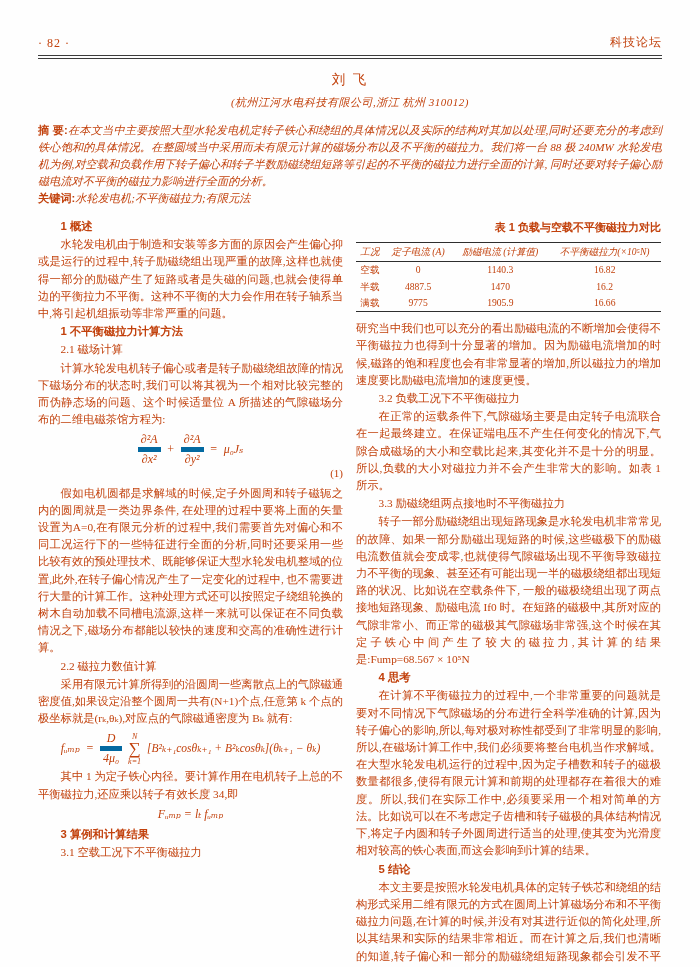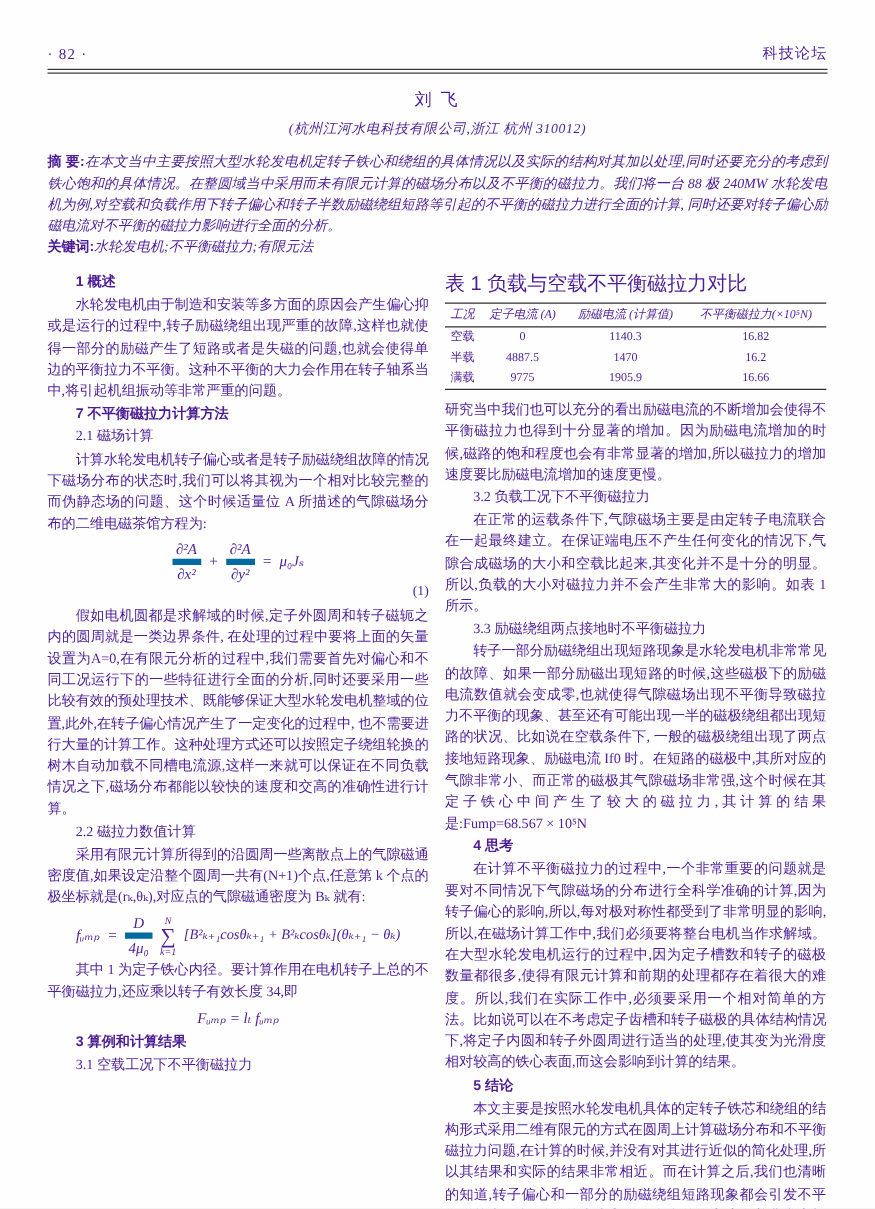--- a/index.html
+++ b/index.html
@@ -1,21 +1,21 @@
 <!DOCTYPE html>
 <html><head>
 <meta charset="utf-8">
 <style>
   html,body{margin:0;padding:0;background:#e8e8e8;}
   .page{
     position:relative;
     width:700px;height:967px;
     margin:0 auto;
     background:#fefefe;
-    color:#4c1d95;
+    color:#c2410c;
     font-family:"Liberation Serif","DejaVu Serif",serif;
     box-sizing:border-box;
     padding:34px 38px 20px 38px;
     overflow:hidden;
   }
   
   .runhead{display:flex;justify-content:space-between;align-items:flex-end;font-size:12px;letter-spacing:1px;}
   .rule-double{height:2px;border-top:1.6px solid #3c3c3c;border-bottom:1px solid #3c3c3c;margin-top:4px;margin-bottom:2px;}
   
   .title{font-size:29px;font-weight:bold;text-align:center;letter-spacing:2px;margin-top:26px;font-family:"Liberation Serif","DejaVu Serif",serif;}
@@ -38,21 +38,21 @@
   .frac{display:inline-flex;flex-direction:column;text-align:center;vertical-align:middle;}
   .frac .num{padding:0 3px;border-bottom:5px solid #0369a1;line-height:15px;}
   .frac .den{padding:0 3px;line-height:15px;}
   .sum{display:inline-flex;flex-direction:column;align-items:center;font-style:normal;line-height:9px;}
   .sum .lim{font-size:8px;font-style:italic;}
   .sum .sigma{font-size:17px;line-height:16px;}
   .eqnum{text-align:right;font-size:11px;font-style:normal;margin-top:-2px;}
   .eq2body{font-size:11.5px;}
   .eq3{display:flex;justify-content:center;font-size:12px;font-style:italic;margin:3px 0;}
   
-  .tblcap{font-weight:normal;font-family:"Liberation Sans","DejaVu Sans",sans-serif;text-align:left;font-size:16px;margin:2px 0 6px 0;}
+  .tblcap{font-weight:bold;font-family:"Liberation Sans","DejaVu Sans",sans-serif;text-align:right;font-size:11px;margin:2px 0 6px 0;}
   table.t1{width:100%;border-collapse:collapse;font-size:9.6px;line-height:13.5px;border-top:1.6px solid #2e2e2e;border-bottom:1.6px solid #2e2e2e;}
   table.t1 th{font-style:italic;font-weight:normal;border-bottom:1px solid #2e2e2e;padding:2px 2px;text-align:center;}
   table.t1 td{padding:1.5px 2px;text-align:center;}
   .tblwrap{margin-bottom:8px;}
 </style>
 </head>
 <body>
 
 <div class="page">
 
@@ -66,21 +66,21 @@
   <div class="affil">(杭州江河水电科技有限公司,浙江 杭州 310012)</div>
 
   <div class="abstract"><span class="lbl">摘  要:</span><span>在本文当中主要按照大型水轮发电机定转子铁心和绕组的具体情况以及实际的结构对其加以处理,同时还要充分的考虑到铁心饱和的具体情况。在整圆域当中采用而未有限元计算的磁场分布以及不平衡的磁拉力。我们将一台 88 极 240MW 水轮发电机为例,对空载和负载作用下转子偏心和转子半数励磁绕组短路等引起的不平衡的磁拉力进行全面的计算, 同时还要对转子偏心励磁电流对不平衡的磁拉力影响进行全面的分析。</span></div>
   <div class="kw"><span class="lbl">关键词:</span><span>水轮发电机;不平衡磁拉力;有限元法</span></div>
 
   <div class="cols">
 
     <div class="col">
       <div class="h">1 概述</div>
       <p class="p">水轮发电机由于制造和安装等多方面的原因会产生偏心抑或是运行的过程中,转子励磁绕组出现严重的故障,这样也就使得一部分的励磁产生了短路或者是失磁的问题,也就会使得单边的平衡拉力不平衡。这种不平衡的大力会作用在转子轴系当中,将引起机组振动等非常严重的问题。</p>
-      <div class="h">7 不平衡磁拉力计算方法</div>
+      <div class="h">1 不平衡磁拉力计算方法</div>
       <div class="sh">2.1 磁场计算</div>
       <p class="p">计算水轮发电机转子偏心或者是转子励磁绕组故障的情况下磁场分布的状态时,我们可以将其视为一个相对比较完整的而伪静态场的问题、这个时候适量位 A 所描述的气隙磁场分布的二维电磁茶馆方程为:</p>
 
       <div class="eqrow">
         <div class="eqcenter">
           <span class="frac">
             <span class="num">∂²A</span>
             <span class="den">∂x²</span>
           </span>
           <span>+</span>

